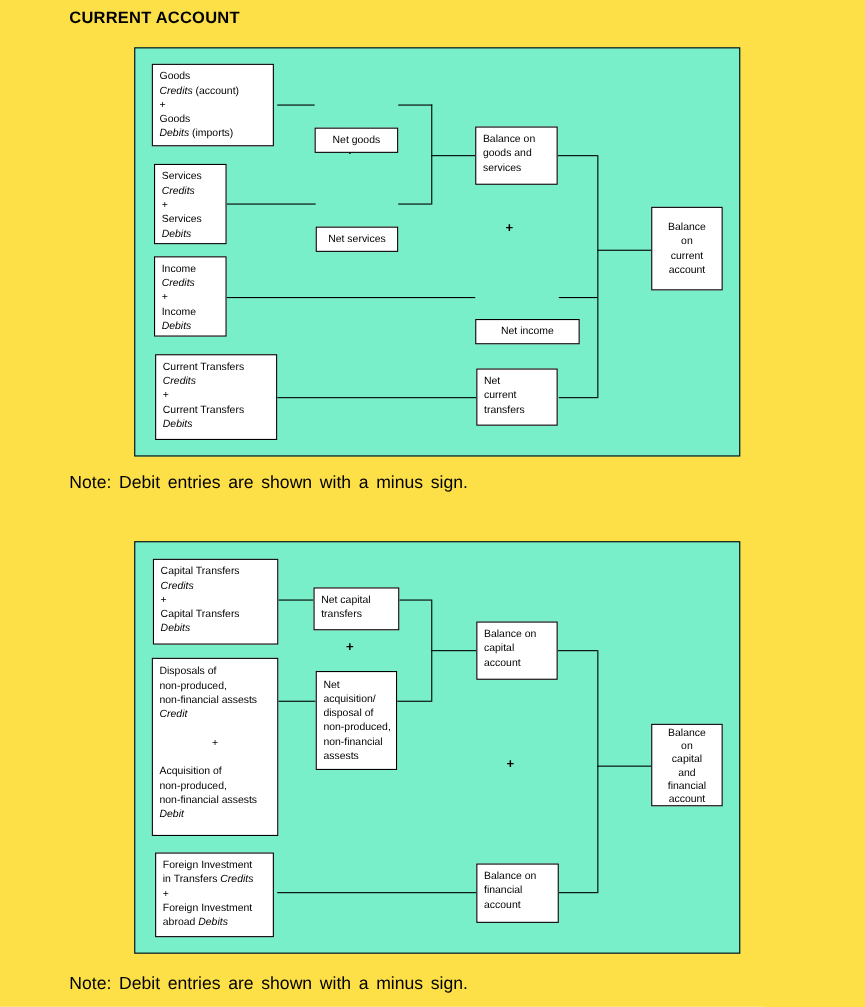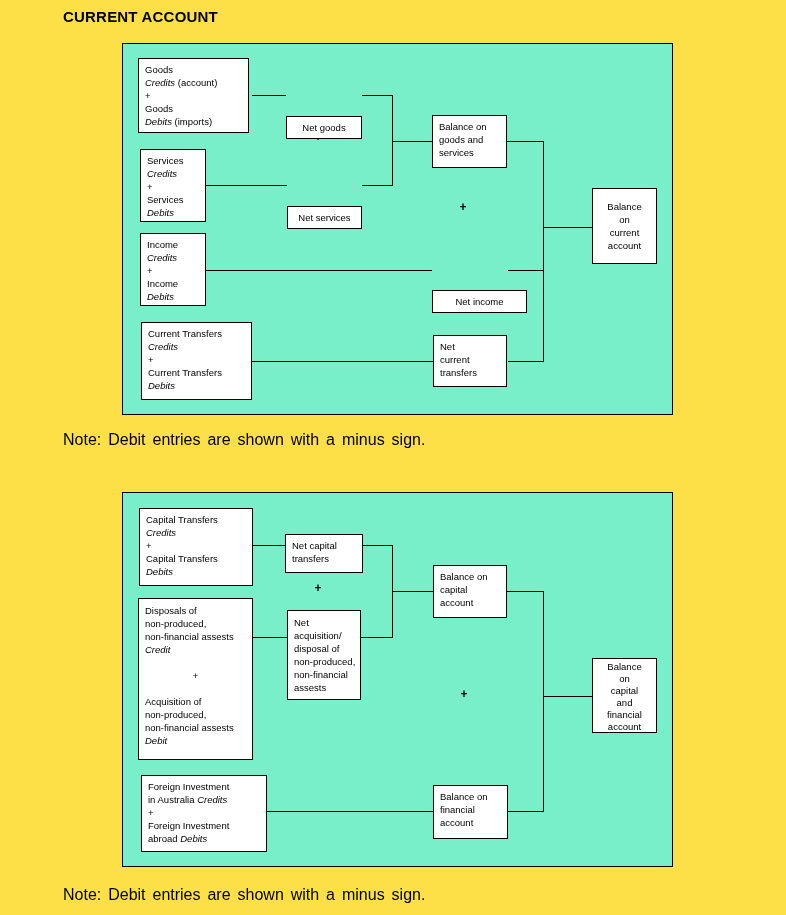--- a/index.html
+++ b/index.html
@@ -180,23 +180,23 @@
 
   <div class="box ctrbox tight" style="left:592px; top:658px; width:65px; height:75px; padding-top:2px;">
     <div class="ln">Balance</div>
     <div class="ln">on</div>
     <div class="ln">capital</div>
     <div class="ln">and</div>
     <div class="ln">financial</div>
     <div class="ln">account</div>
   </div>
 
-  <div class="box" style="left:141px; top:775px; width:126px; height:77px;">
+  <div class="box" style="left:141px; top:775px; width:108px; height:77px;">
     <div class="ln">Foreign Investment</div>
-    <div class="ln"><span>in Australia </span><span class="it">Credits</span></div>
+    <div class="ln"><span>in Transfers </span><span class="it">Credits</span></div>
     <div class="ln">+</div>
     <div class="ln">Foreign Investment</div>
     <div class="ln"><span>abroad </span><span class="it">Debits</span></div>
   </div>
 
   <div class="box" style="left:433px; top:785px; width:75px; height:54px;">
     <div class="ln">Balance on</div>
     <div class="ln">financial</div>
     <div class="ln">account</div>
   </div>

